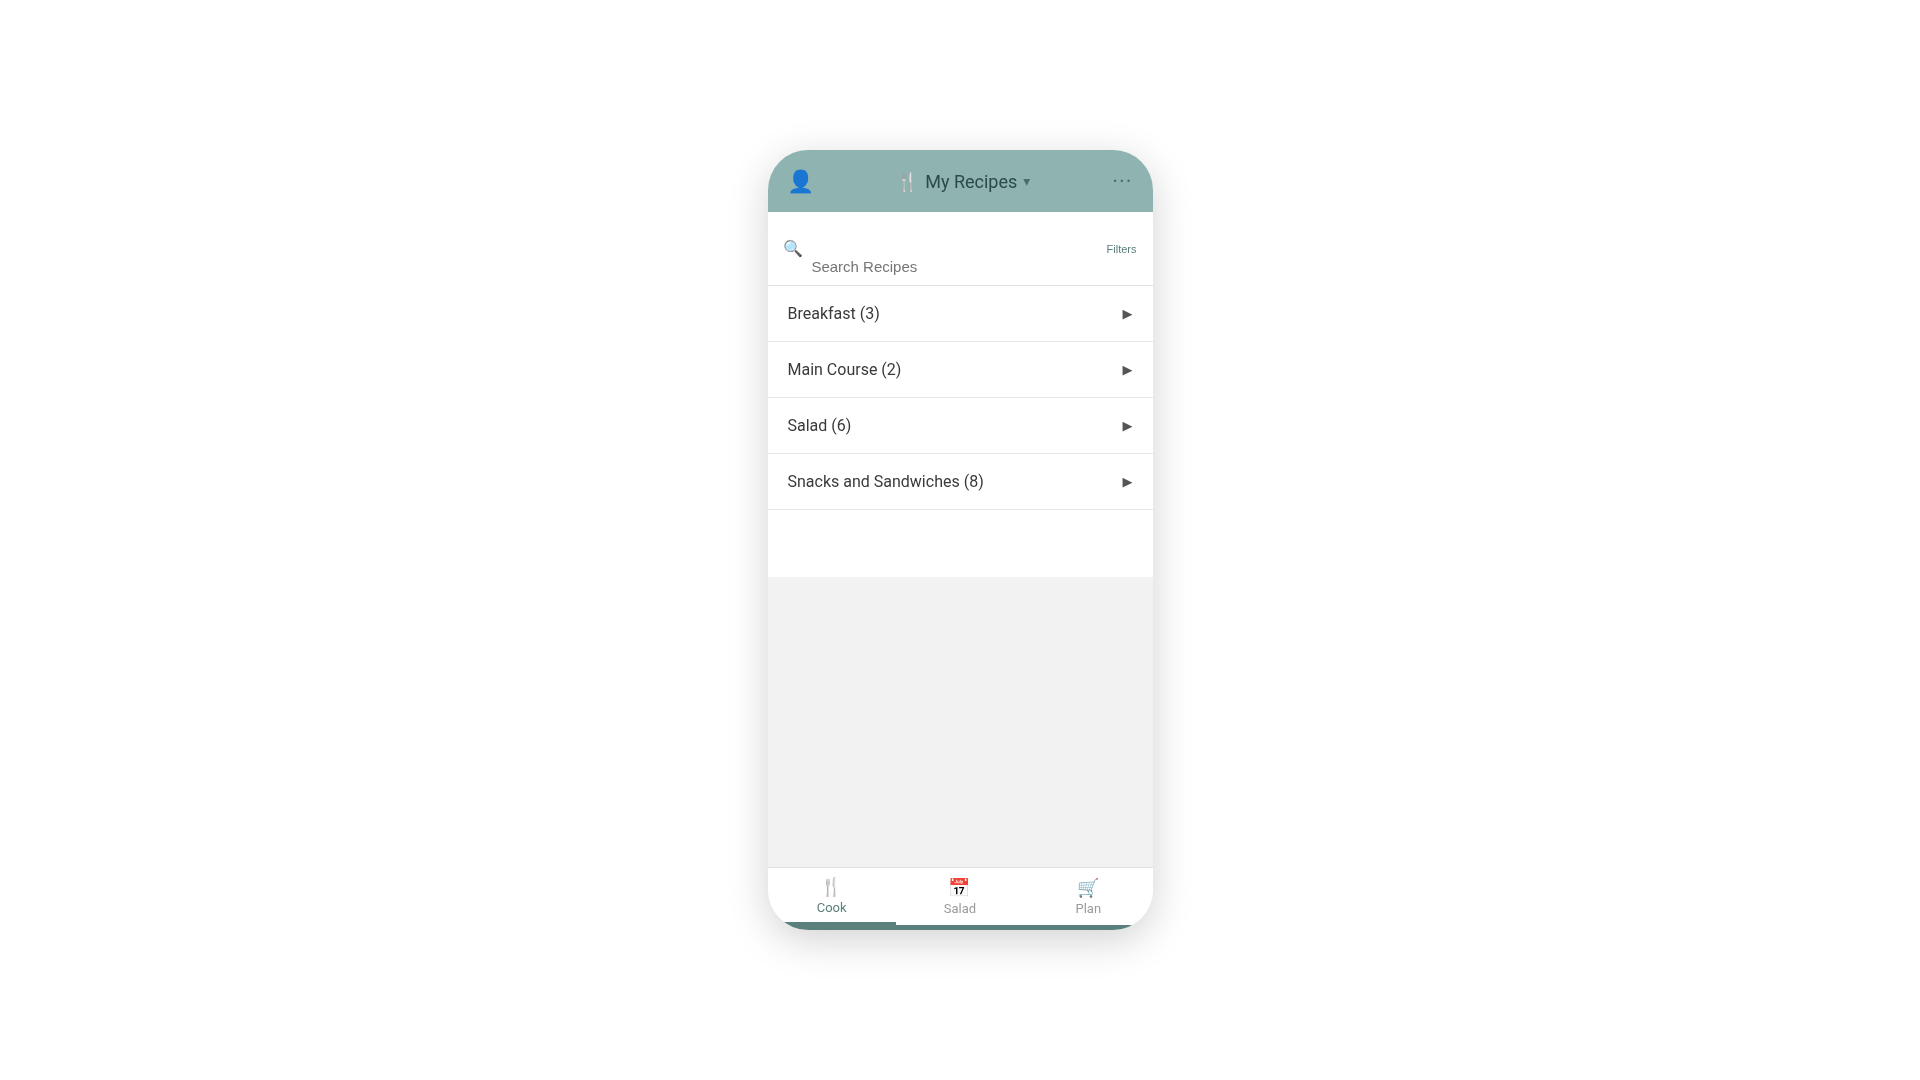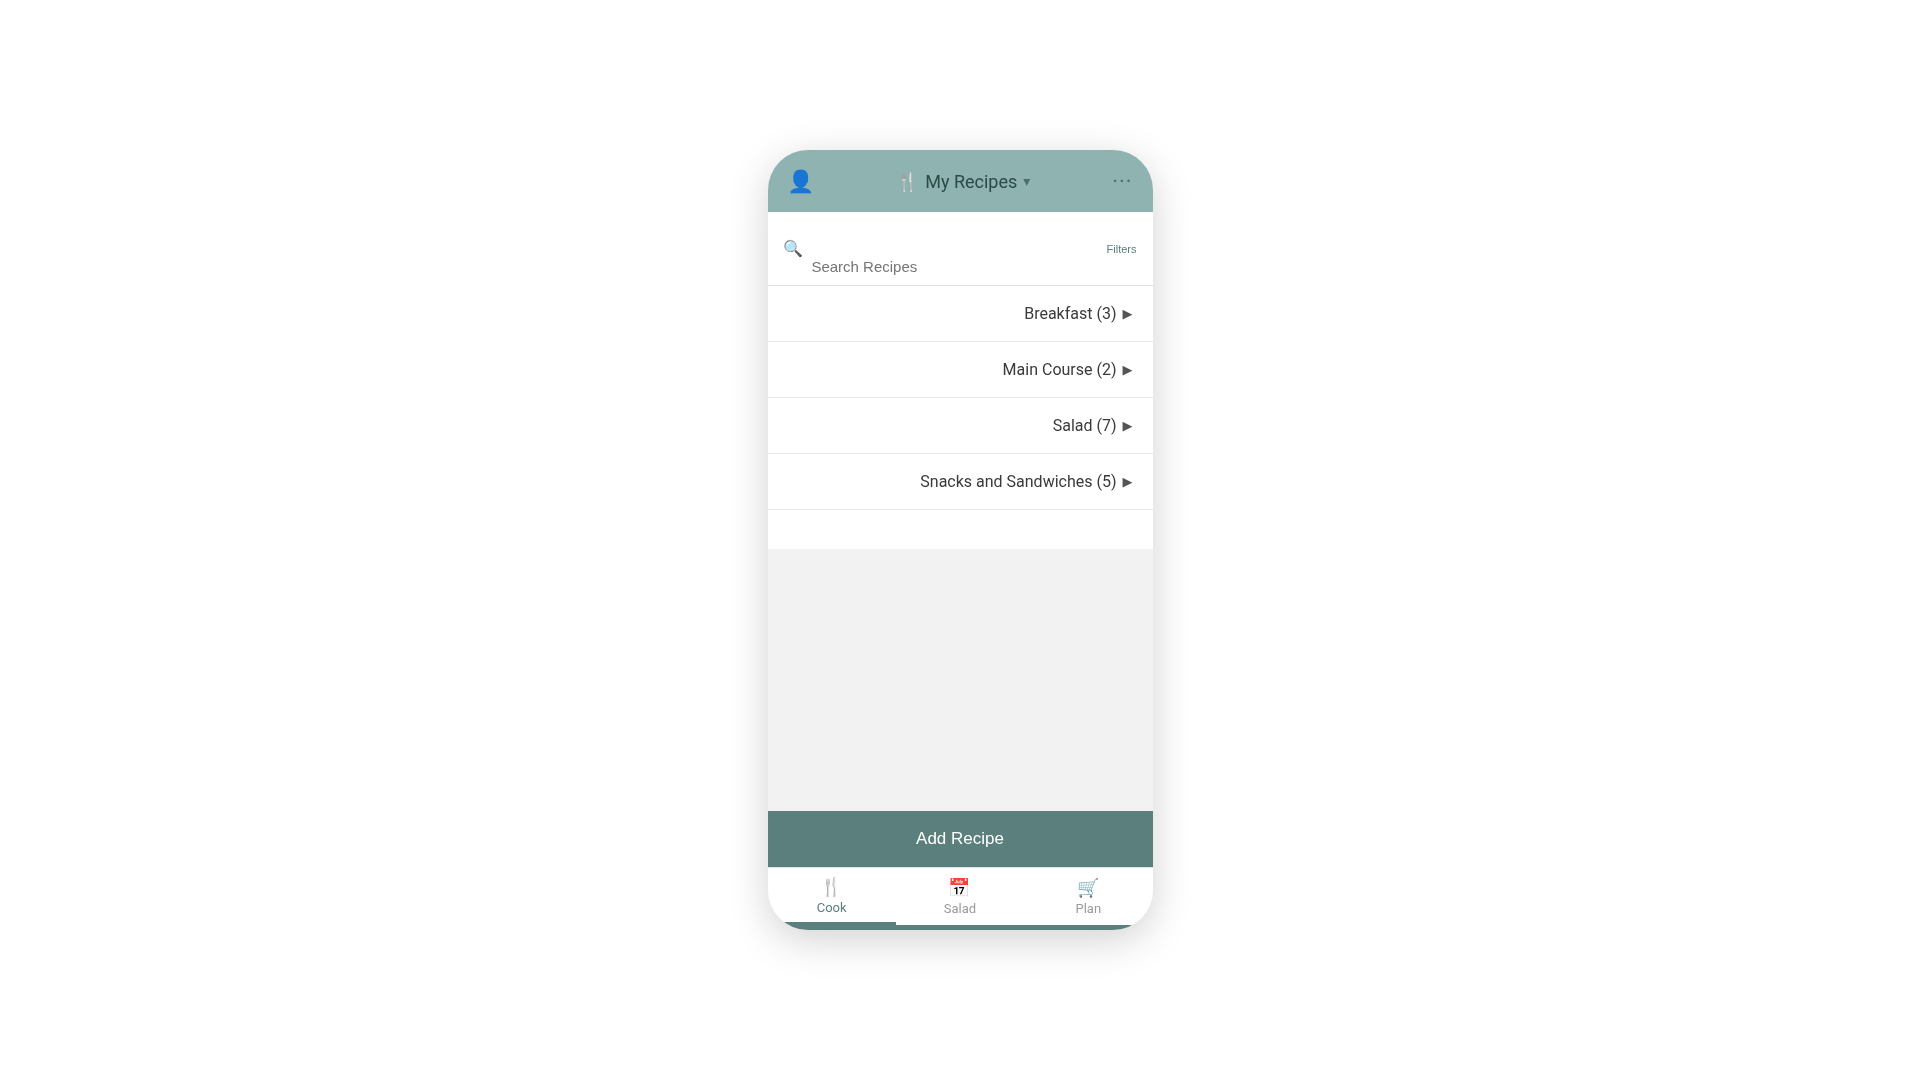--- a/index.html
+++ b/index.html
@@ -114,21 +114,21 @@
     
     .category-list {
       background: #ffffff;
       flex: 1;
       overflow-y: auto;
     }
 
     .category-item {
       display: flex;
       align-items: center;
-      justify-content: flex-end;
+      justify-content: space-between;
       padding: 18px 20px;
       border-bottom: 1px solid #e8e8e8;
       cursor: pointer;
       position: relative;
     }
 
     .category-label {
       color: #3a3a3a;
       font-size: 16px;
       font-weight: 400;
@@ -231,32 +231,31 @@
   <div class="category-list">
     <div class="category-item">
       <span class="category-label">Breakfast (3)</span>
       <span class="category-chevron">▶</span>
     </div>
     <div class="category-item">
       <span class="category-label">Main Course (2)</span>
       <span class="category-chevron">▶</span>
     </div>
     <div class="category-item">
-      <span class="category-label">Salad (7)</span>
-      <span class="category-chevron">▶</span>
-    </div>
-    <div class="category-item">
-      <span class="category-label">Snacks and Sandwiches (5)</span>
+      <span class="category-label">Salad (6)</span>
+      <span class="category-chevron">▶</span>
+    </div>
+    <div class="category-item">
+      <span class="category-label">Snacks and Sandwiches (8)</span>
       <span class="category-chevron">▶</span>
     </div>
   </div>
 
   <div class="empty-area"></div>
 
-  <button class="add-recipe-button">Add Recipe</button>
 
   <div class="tab-bar">
     <div class="tab-item active">
       <span class="tab-icon">🍴</span>
       <span class="tab-label">Cook</span>
     </div>
     <div class="tab-item">
       <span class="tab-icon">📅</span>
       <span class="tab-label">Salad</span>
     </div>

